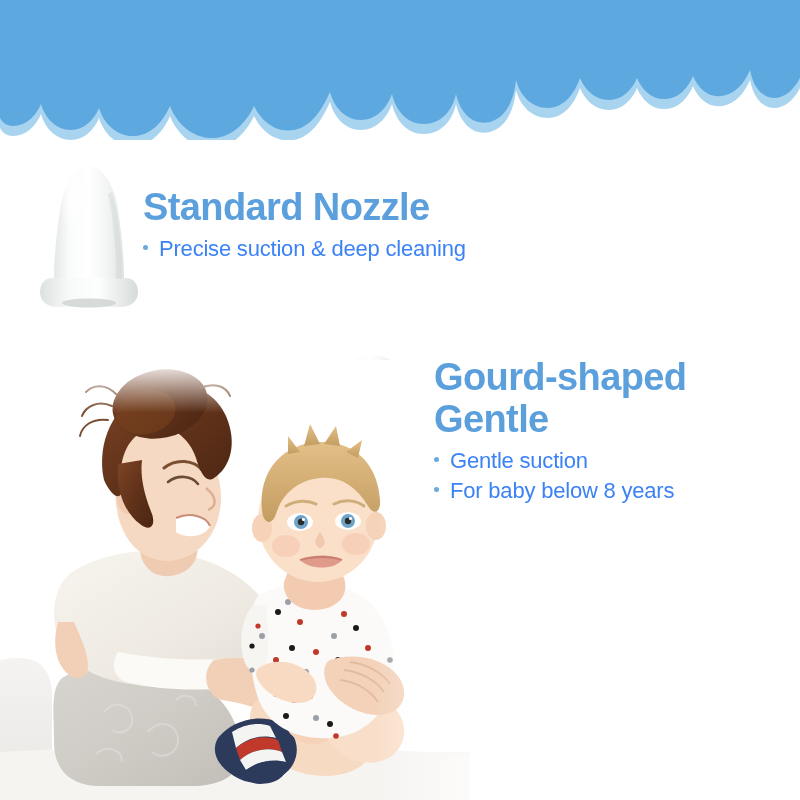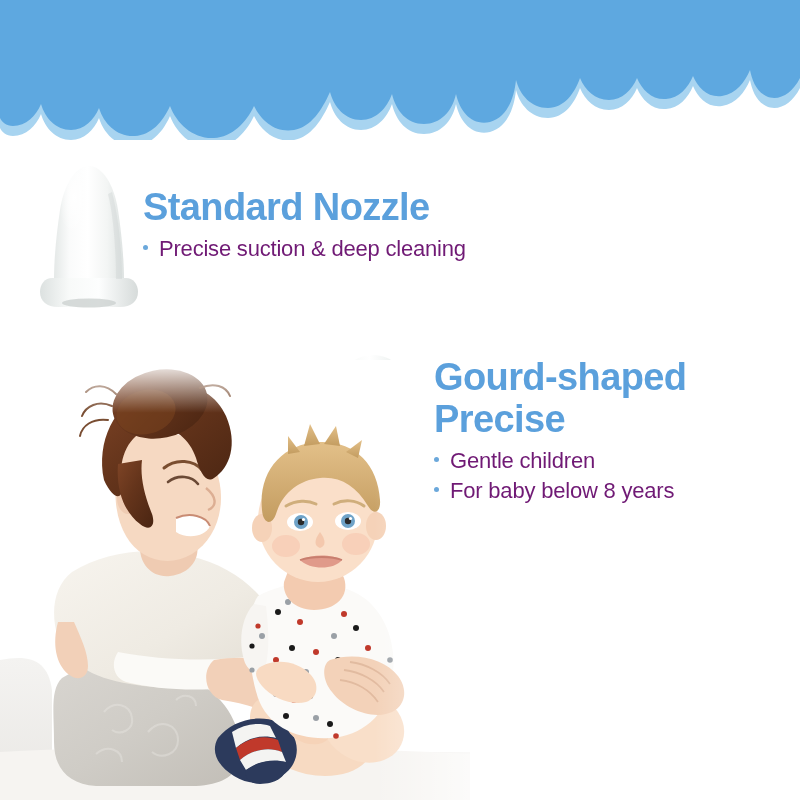--- a/index.html
+++ b/index.html
@@ -41,21 +41,21 @@
     white-space:nowrap;
   }
   .heading.wrap { white-space:normal; width:330px; }
 
   ul.bullets { list-style:none; margin-top:6px; }
   ul.bullets li {
     display:flex;
     align-items:baseline;
     font-size:22px;
     line-height:30px;
-    color:#701a75;
+    color:#3b82f6;
     letter-spacing:-0.2px;
     white-space:nowrap;
   }
   .bullet-dot {
     display:inline-block;
     width:5px; height:5px;
     border-radius:50%;
     background:#6BA8DB;
     margin-right:11px;
     flex:0 0 auto;
@@ -484,25 +484,25 @@
     <div class="heading">Standard Nozzle</div>
     <ul class="bullets">
       <li>
         <span class="bullet-dot"></span>
         <span>Precise suction &amp; deep cleaning</span>
       </li>
     </ul>
   </div>
 
   <div class="block block-gourd">
-    <div class="heading wrap">Gourd-shaped Precise</div>
+    <div class="heading wrap">Gourd-shaped Gentle</div>
     <ul class="bullets">
       <li>
         <span class="bullet-dot"></span>
-        <span>Gentle children</span>
+        <span>Gentle suction</span>
       </li>
       <li>
         <span class="bullet-dot"></span>
         <span>For baby below 8 years</span>
       </li>
     </ul>
   </div>
 
 </div>
 

